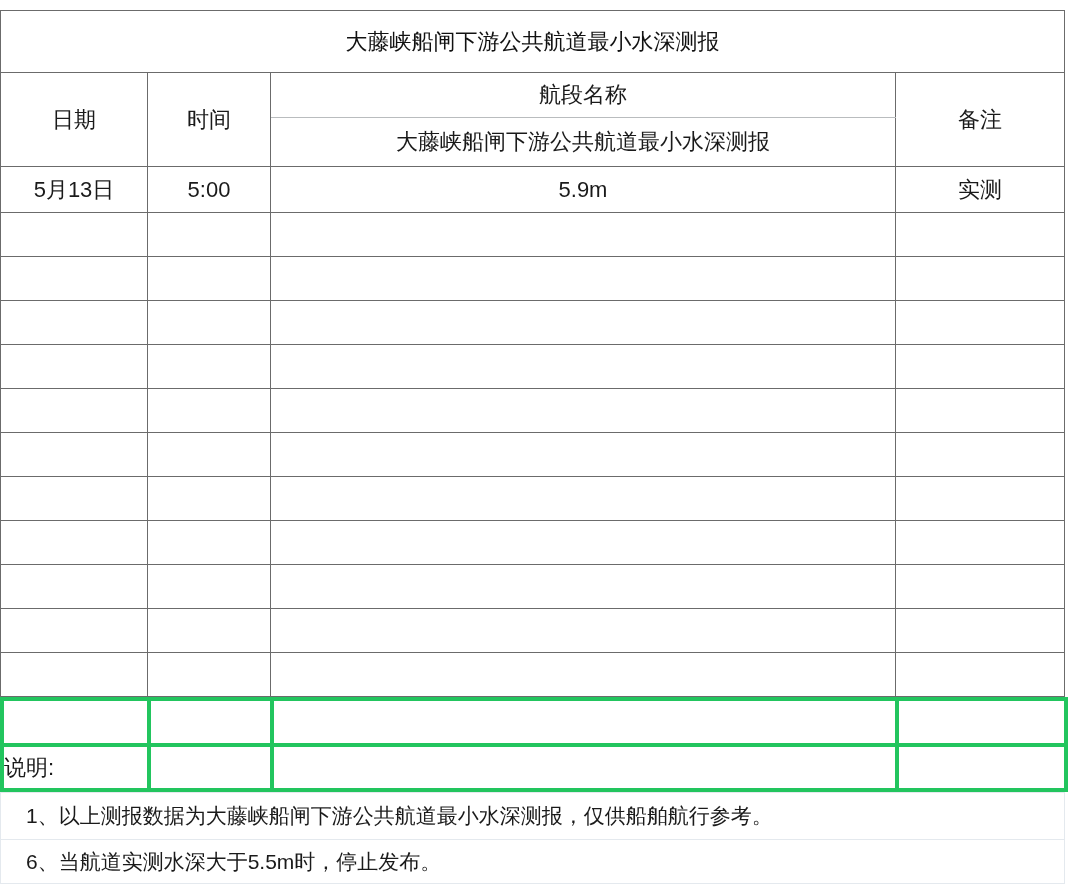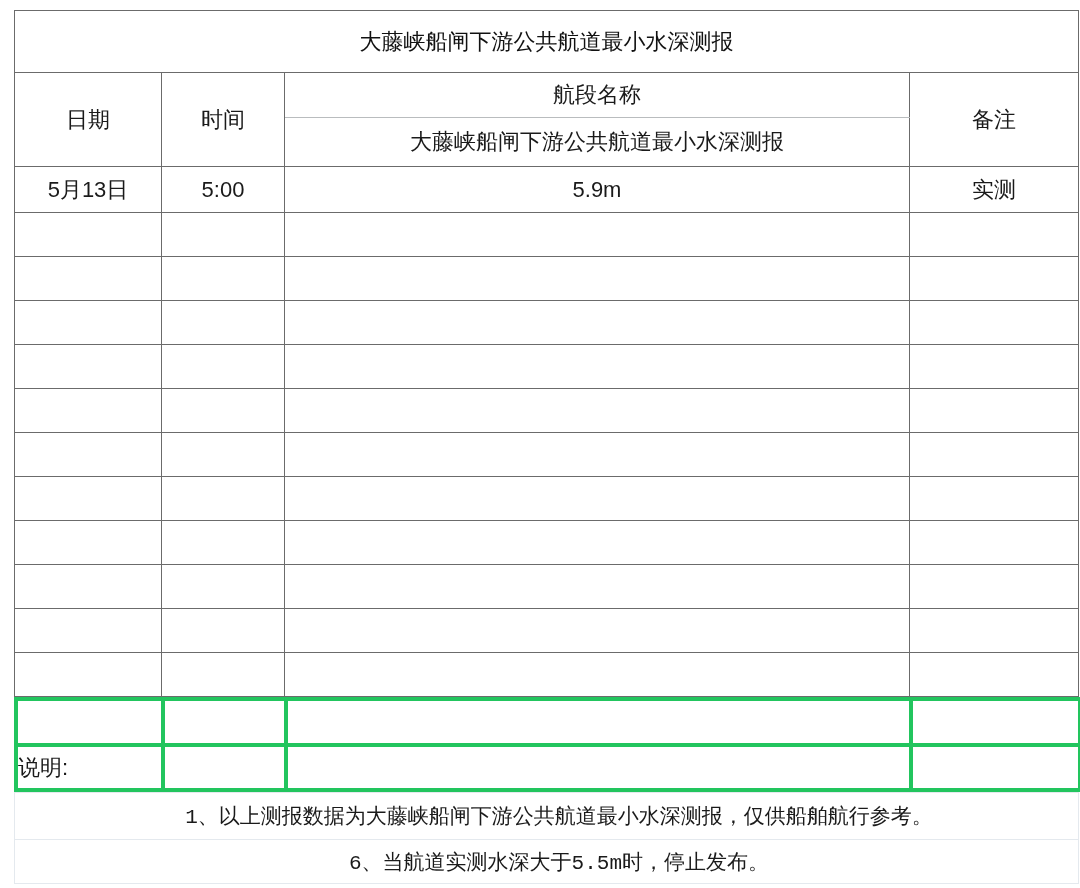--- a/index.html
+++ b/index.html
@@ -5,21 +5,21 @@
   * { box-sizing: border-box; }
   html, body { margin: 0; padding: 0; }
   body {
     width: 1080px; height: 888px;
     background: #ffffff;
     font-family: "Liberation Sans", sans-serif;
     color: #1a1a1a;
   }
   .page { position: relative; width: 1080px; height: 888px; background: #fff; overflow: hidden; }
 
-  table { border-collapse: collapse; table-layout: fixed; margin-left: 14px; border-radius: 6px; }
+  table { border-collapse: collapse; table-layout: fixed; margin-left: 0; border-radius: 6px; }
 
   
   .main-table { margin-top: 10px; width: 1064px; }
   .main-table td {
     border: 1.5px solid #6b6b6b;
     text-align: center;
     vertical-align: middle;
     font-size: 22px;
     padding: 0;
     overflow: hidden;
@@ -46,24 +46,23 @@
   .row-light { height: 46px; }
   .row-shuoming { height: 45px; }
   .notes-label-cell { text-align: left; padding-left: 2px; }
 
   
   .notes-table { width: 1064px; }
   .notes-table td {
     border: 1px solid #e4e9ee;
     font-size: 21px;
     vertical-align: middle;
-    text-align: center;
+    text-align: left;
     padding: 0 0 0 25px;
     white-space: nowrap;
-    font-family: Liberation Mono, monospace;
   }
   .row-note1 { height: 47px; }
   .row-note2 { height: 44px; }
 </style>
 </head>
 <body>
 
 <div class="page">
 
   <table class="main-table">

